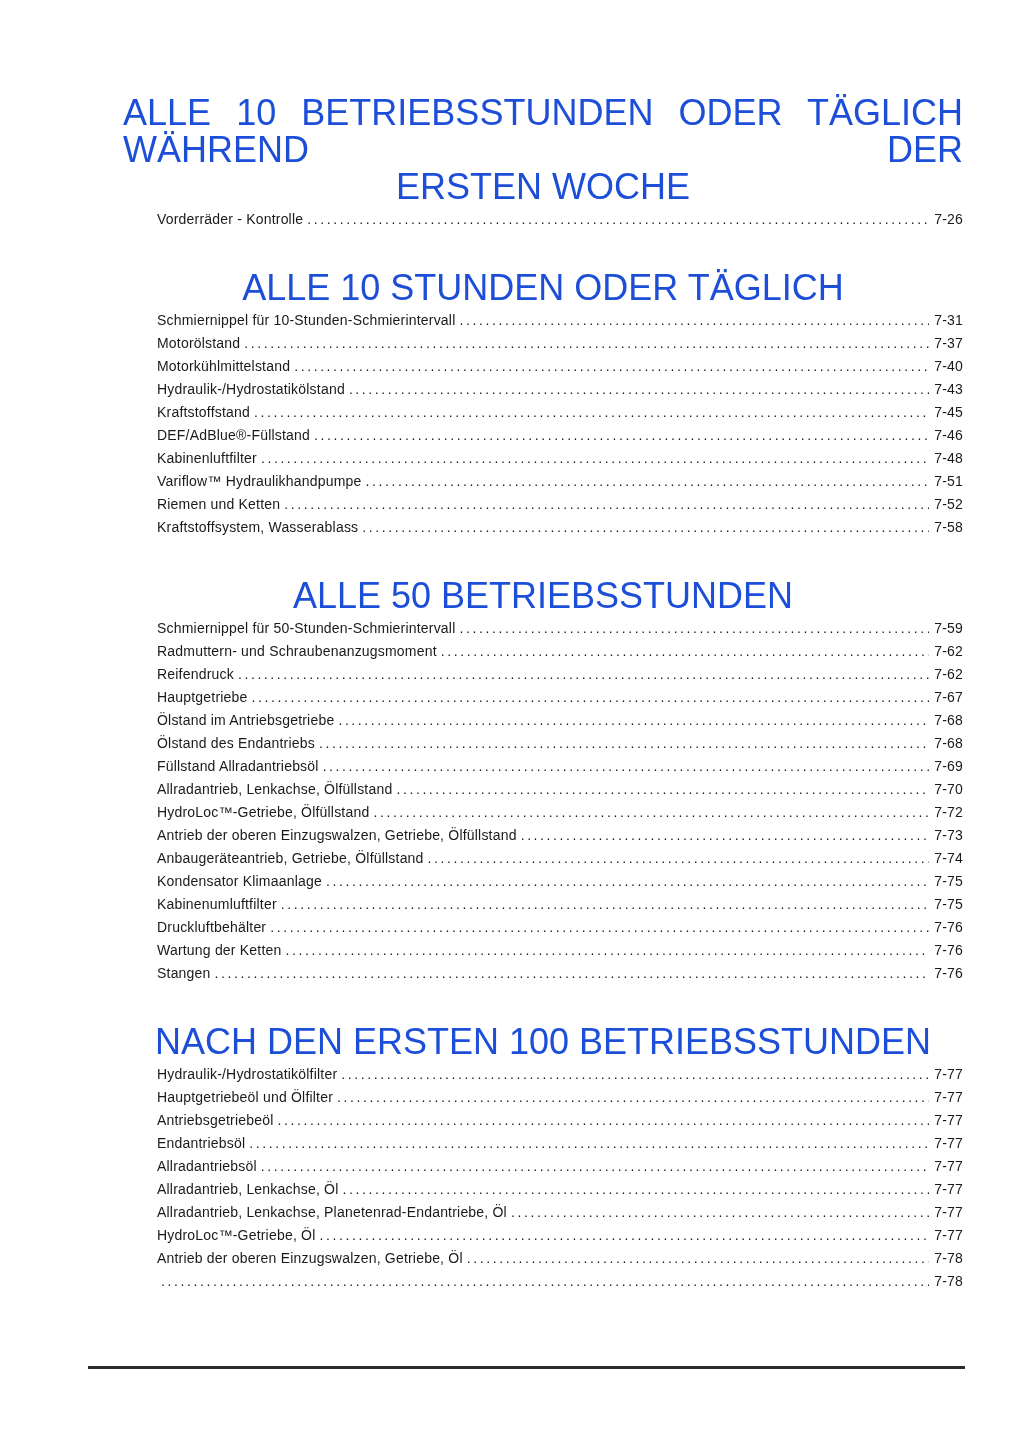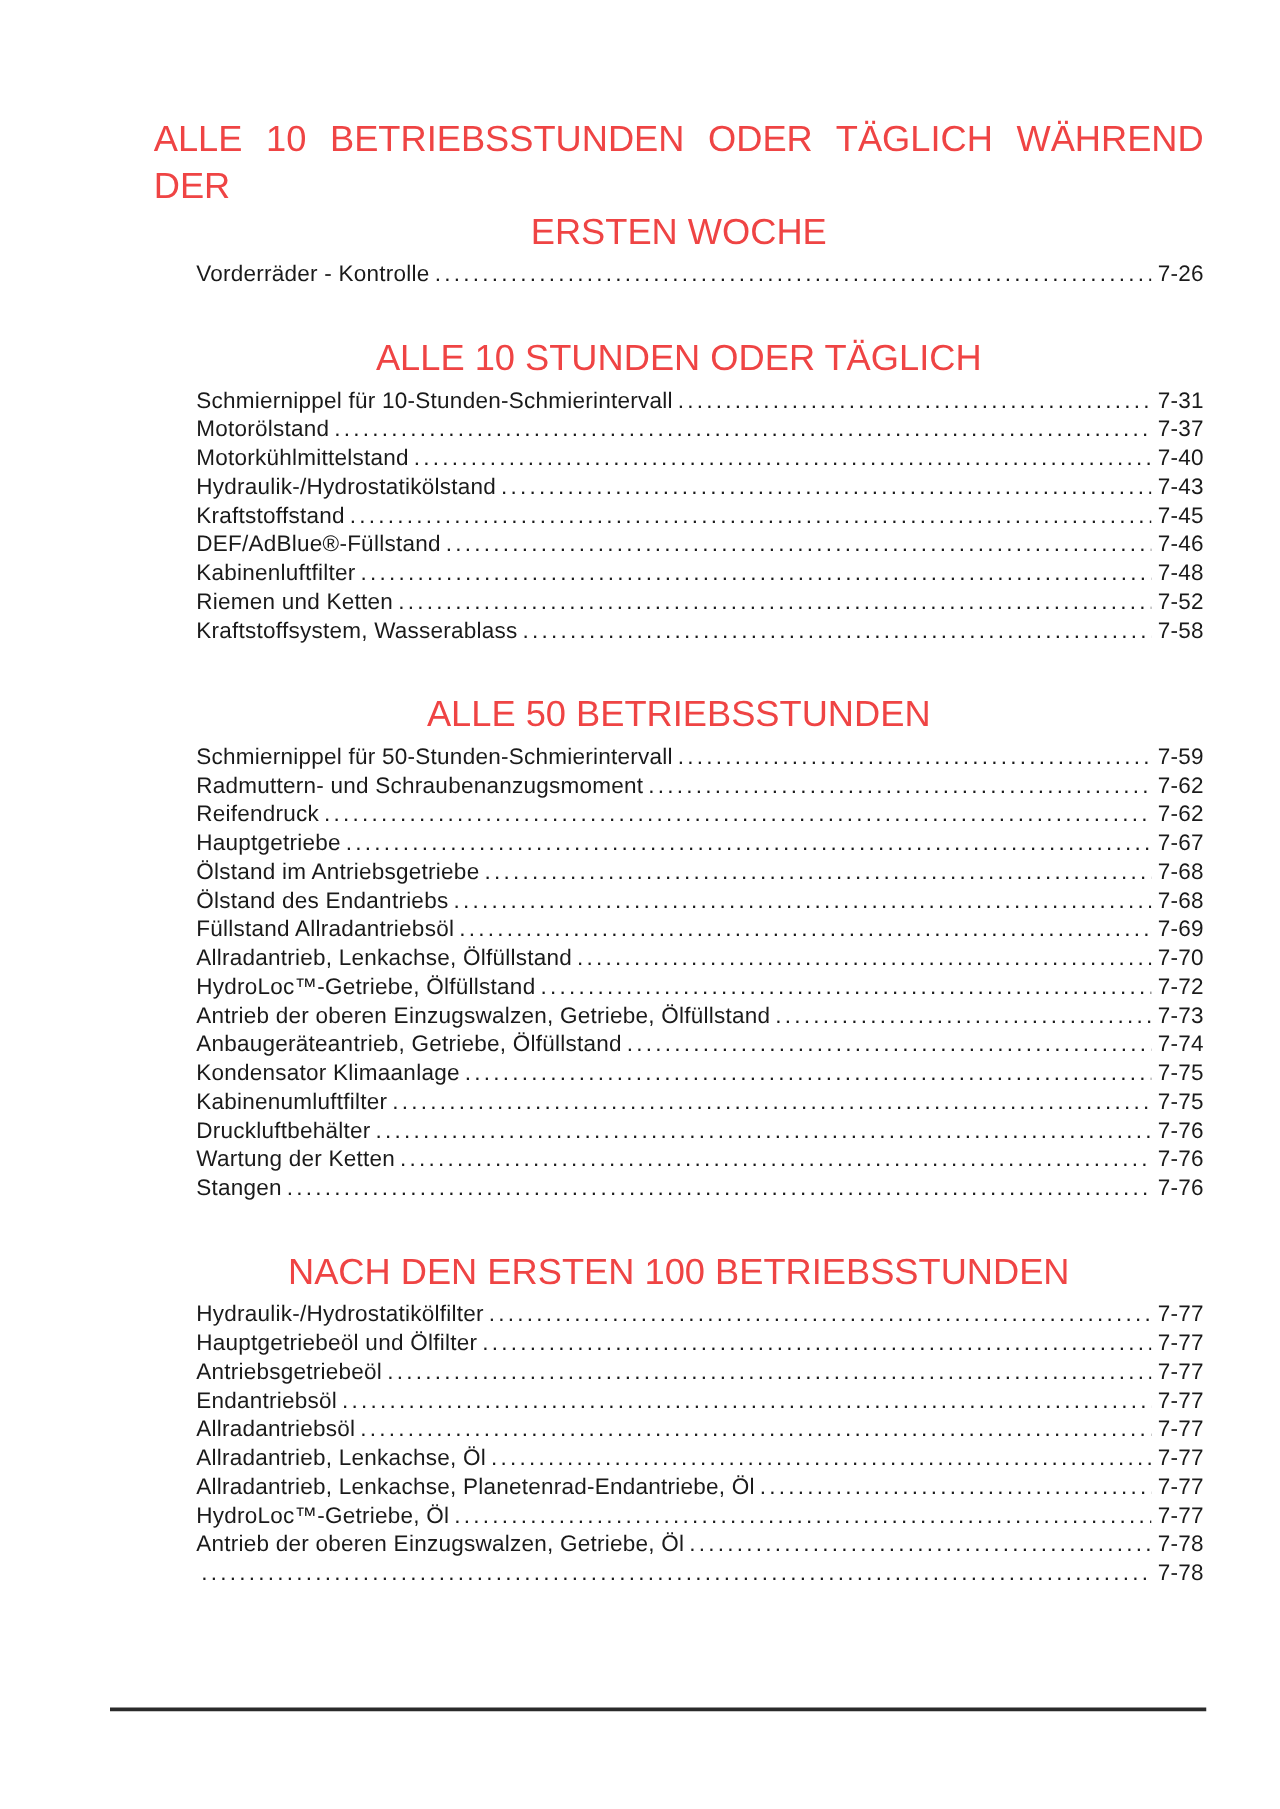--- a/index.html
+++ b/index.html
@@ -14,40 +14,40 @@
   }
   .content {
     position: absolute;
     left: 123px;
     top: 94px;
     width: 840px;
   }
   .toc-section { margin-bottom: 38px; }
   .section-title {
     margin: 0 0 3px 0;
-    font-size: 29px;
+    font-size: 36px;
     font-weight: 400;
     line-height: 37px;
-    color: #ef4444;
+    color: #1d4ed8;
   }
   .title-line { display: block; text-align: center; }
   .title-line.justified {
     text-align: justify;
     text-align-last: justify;
   }
   .title-line:empty { display: none; }
   .toc-list {
     list-style: none;
     margin: 0;
     padding: 0 0 0 34px;
   }
   .toc-row {
     display: flex;
     align-items: baseline;
-    font-size: 18px;
+    font-size: 14px;
     line-height: 23px;
     letter-spacing: 0.2px;
   }
   .toc-label { flex: 0 1 auto; white-space: nowrap; }
   .toc-dots {
     flex: 1 1 auto;
     overflow: hidden;
     white-space: nowrap;
     margin: 0 5px 0 4px;
     letter-spacing: 2.6px;
@@ -128,20 +128,25 @@
     <span class="toc-dots"></span>
     <span class="toc-page">7-46</span>
   </li>
 
   <li class="toc-row">
     <span class="toc-label">Kabinenluftfilter</span>
     <span class="toc-dots"></span>
     <span class="toc-page">7-48</span>
   </li>
 
+  <li class="toc-row">
+    <span class="toc-label">Variflow™ Hydraulikhandpumpe</span>
+    <span class="toc-dots"></span>
+    <span class="toc-page">7-51</span>
+  </li>
 
   <li class="toc-row">
     <span class="toc-label">Riemen und Ketten</span>
     <span class="toc-dots"></span>
     <span class="toc-page">7-52</span>
   </li>
 
   <li class="toc-row">
     <span class="toc-label">Kraftstoffsystem, Wasserablass</span>
     <span class="toc-dots"></span>

